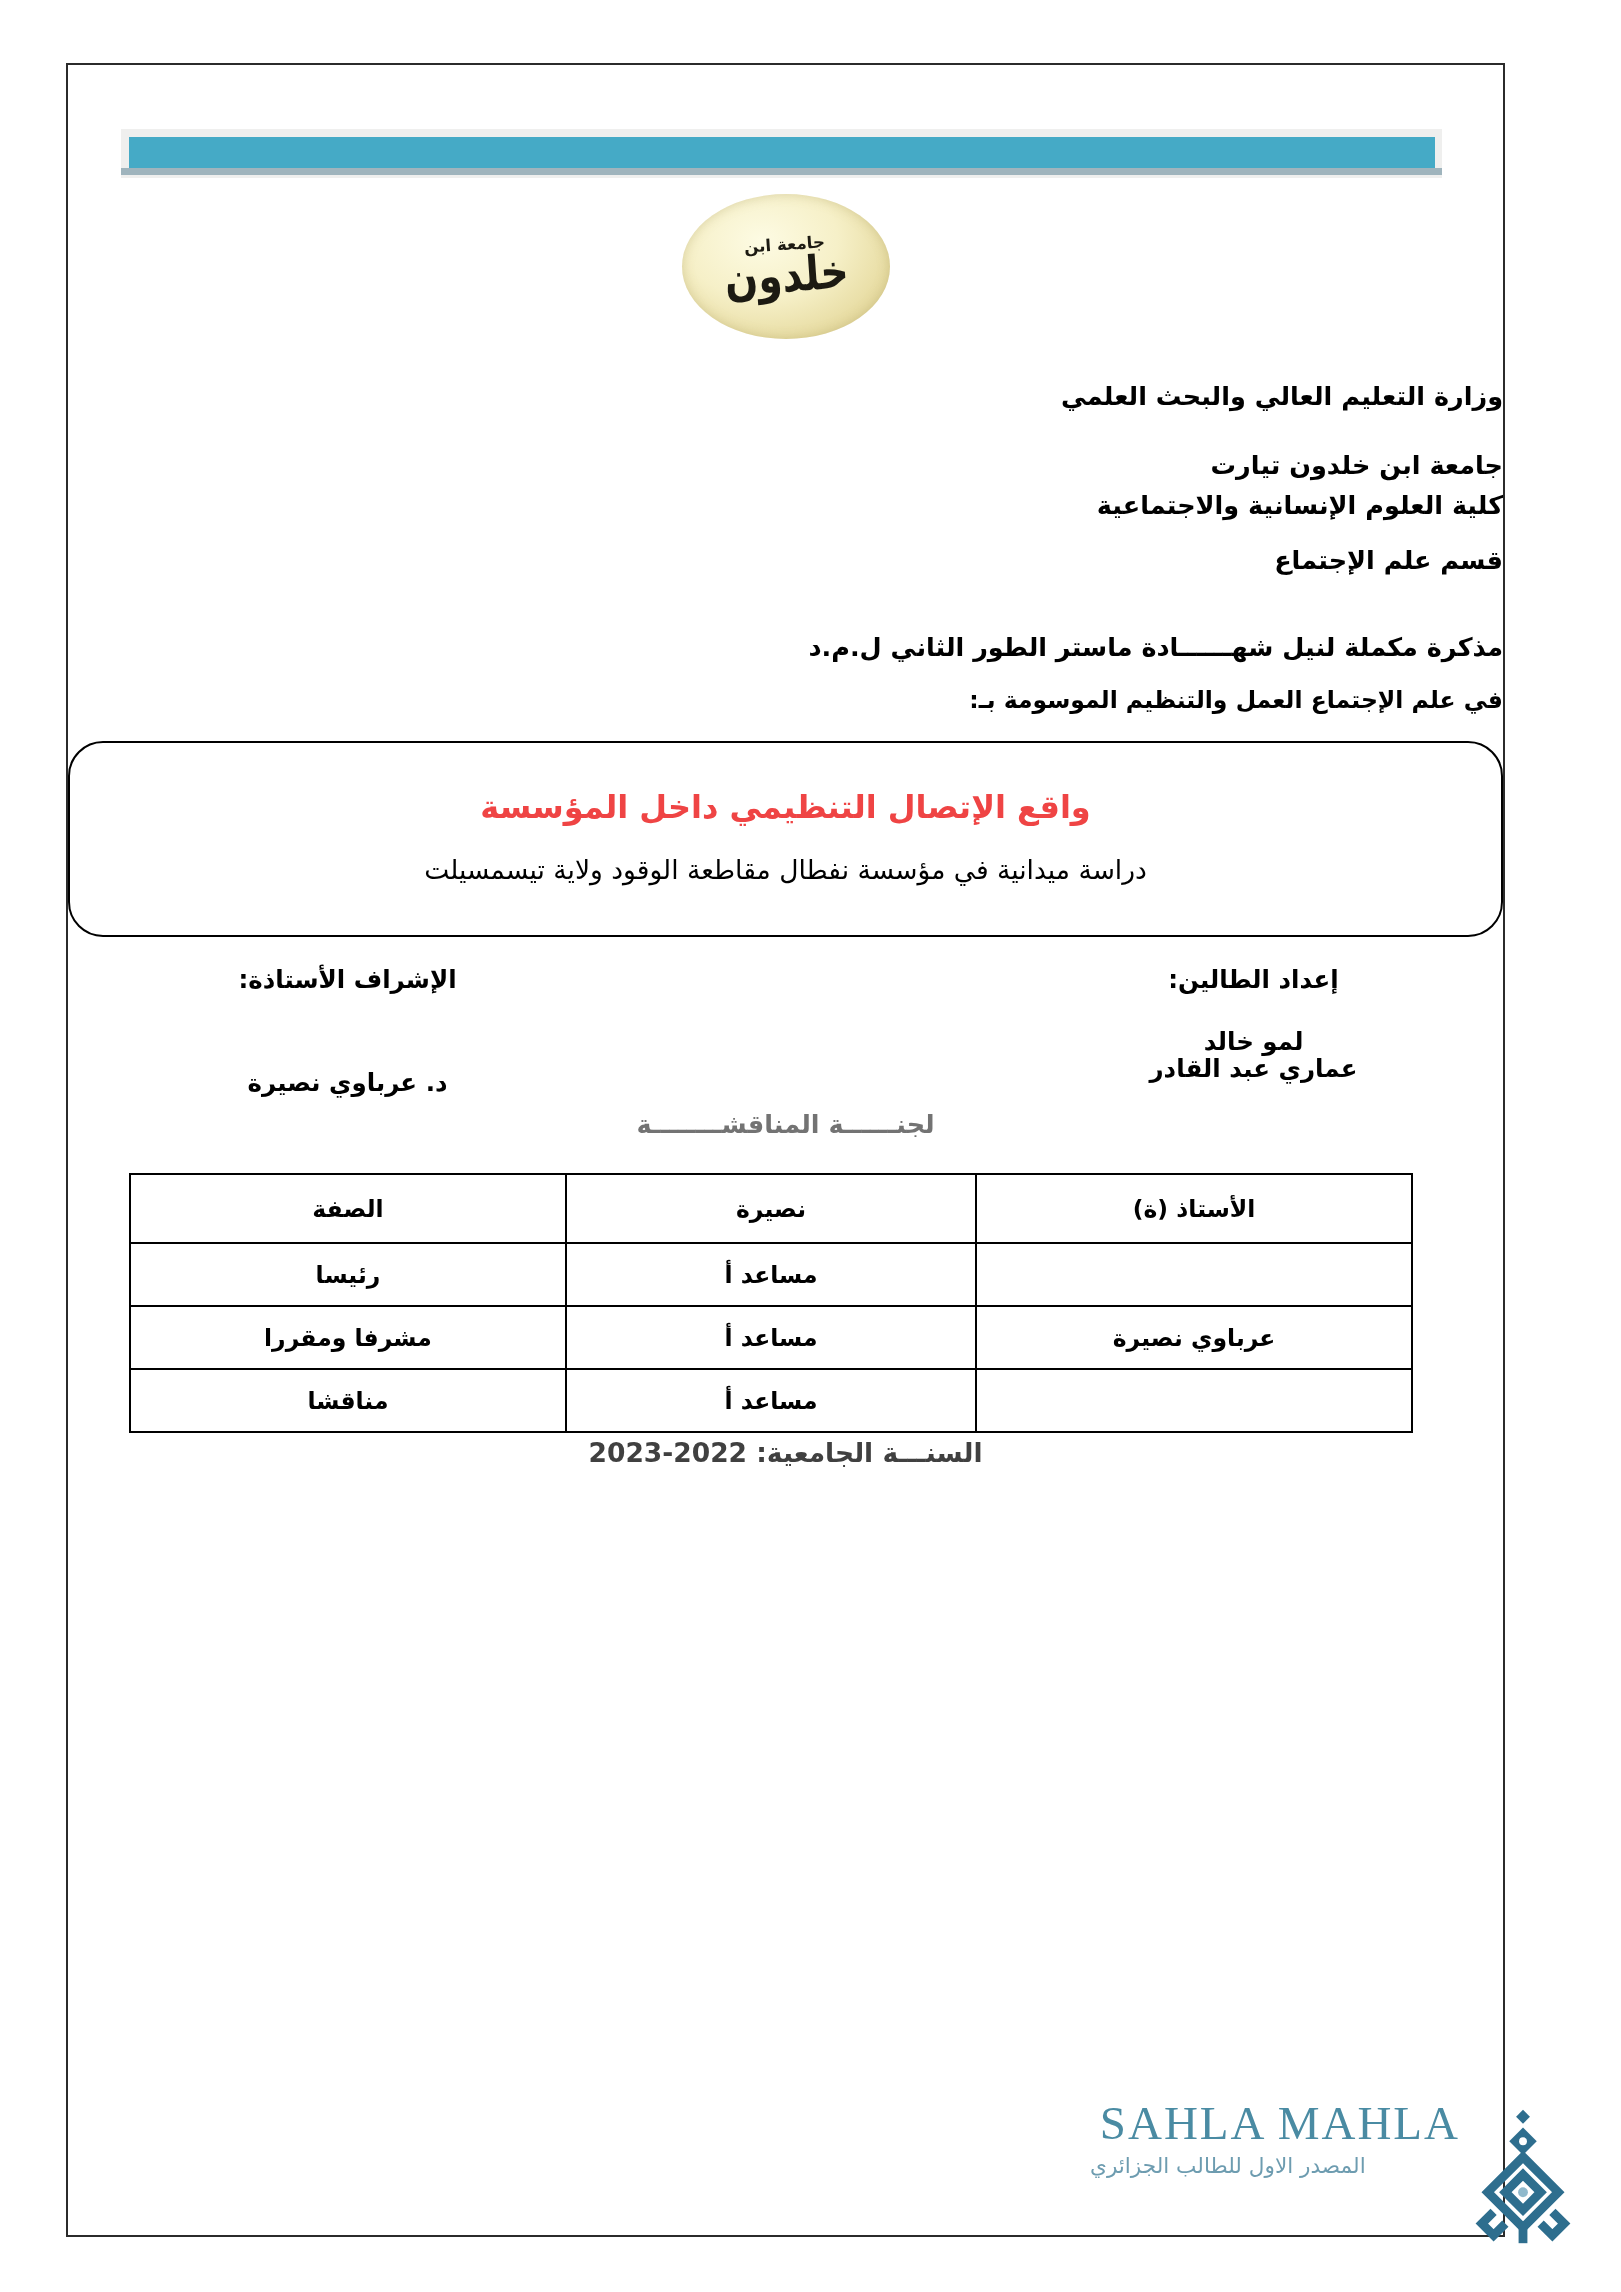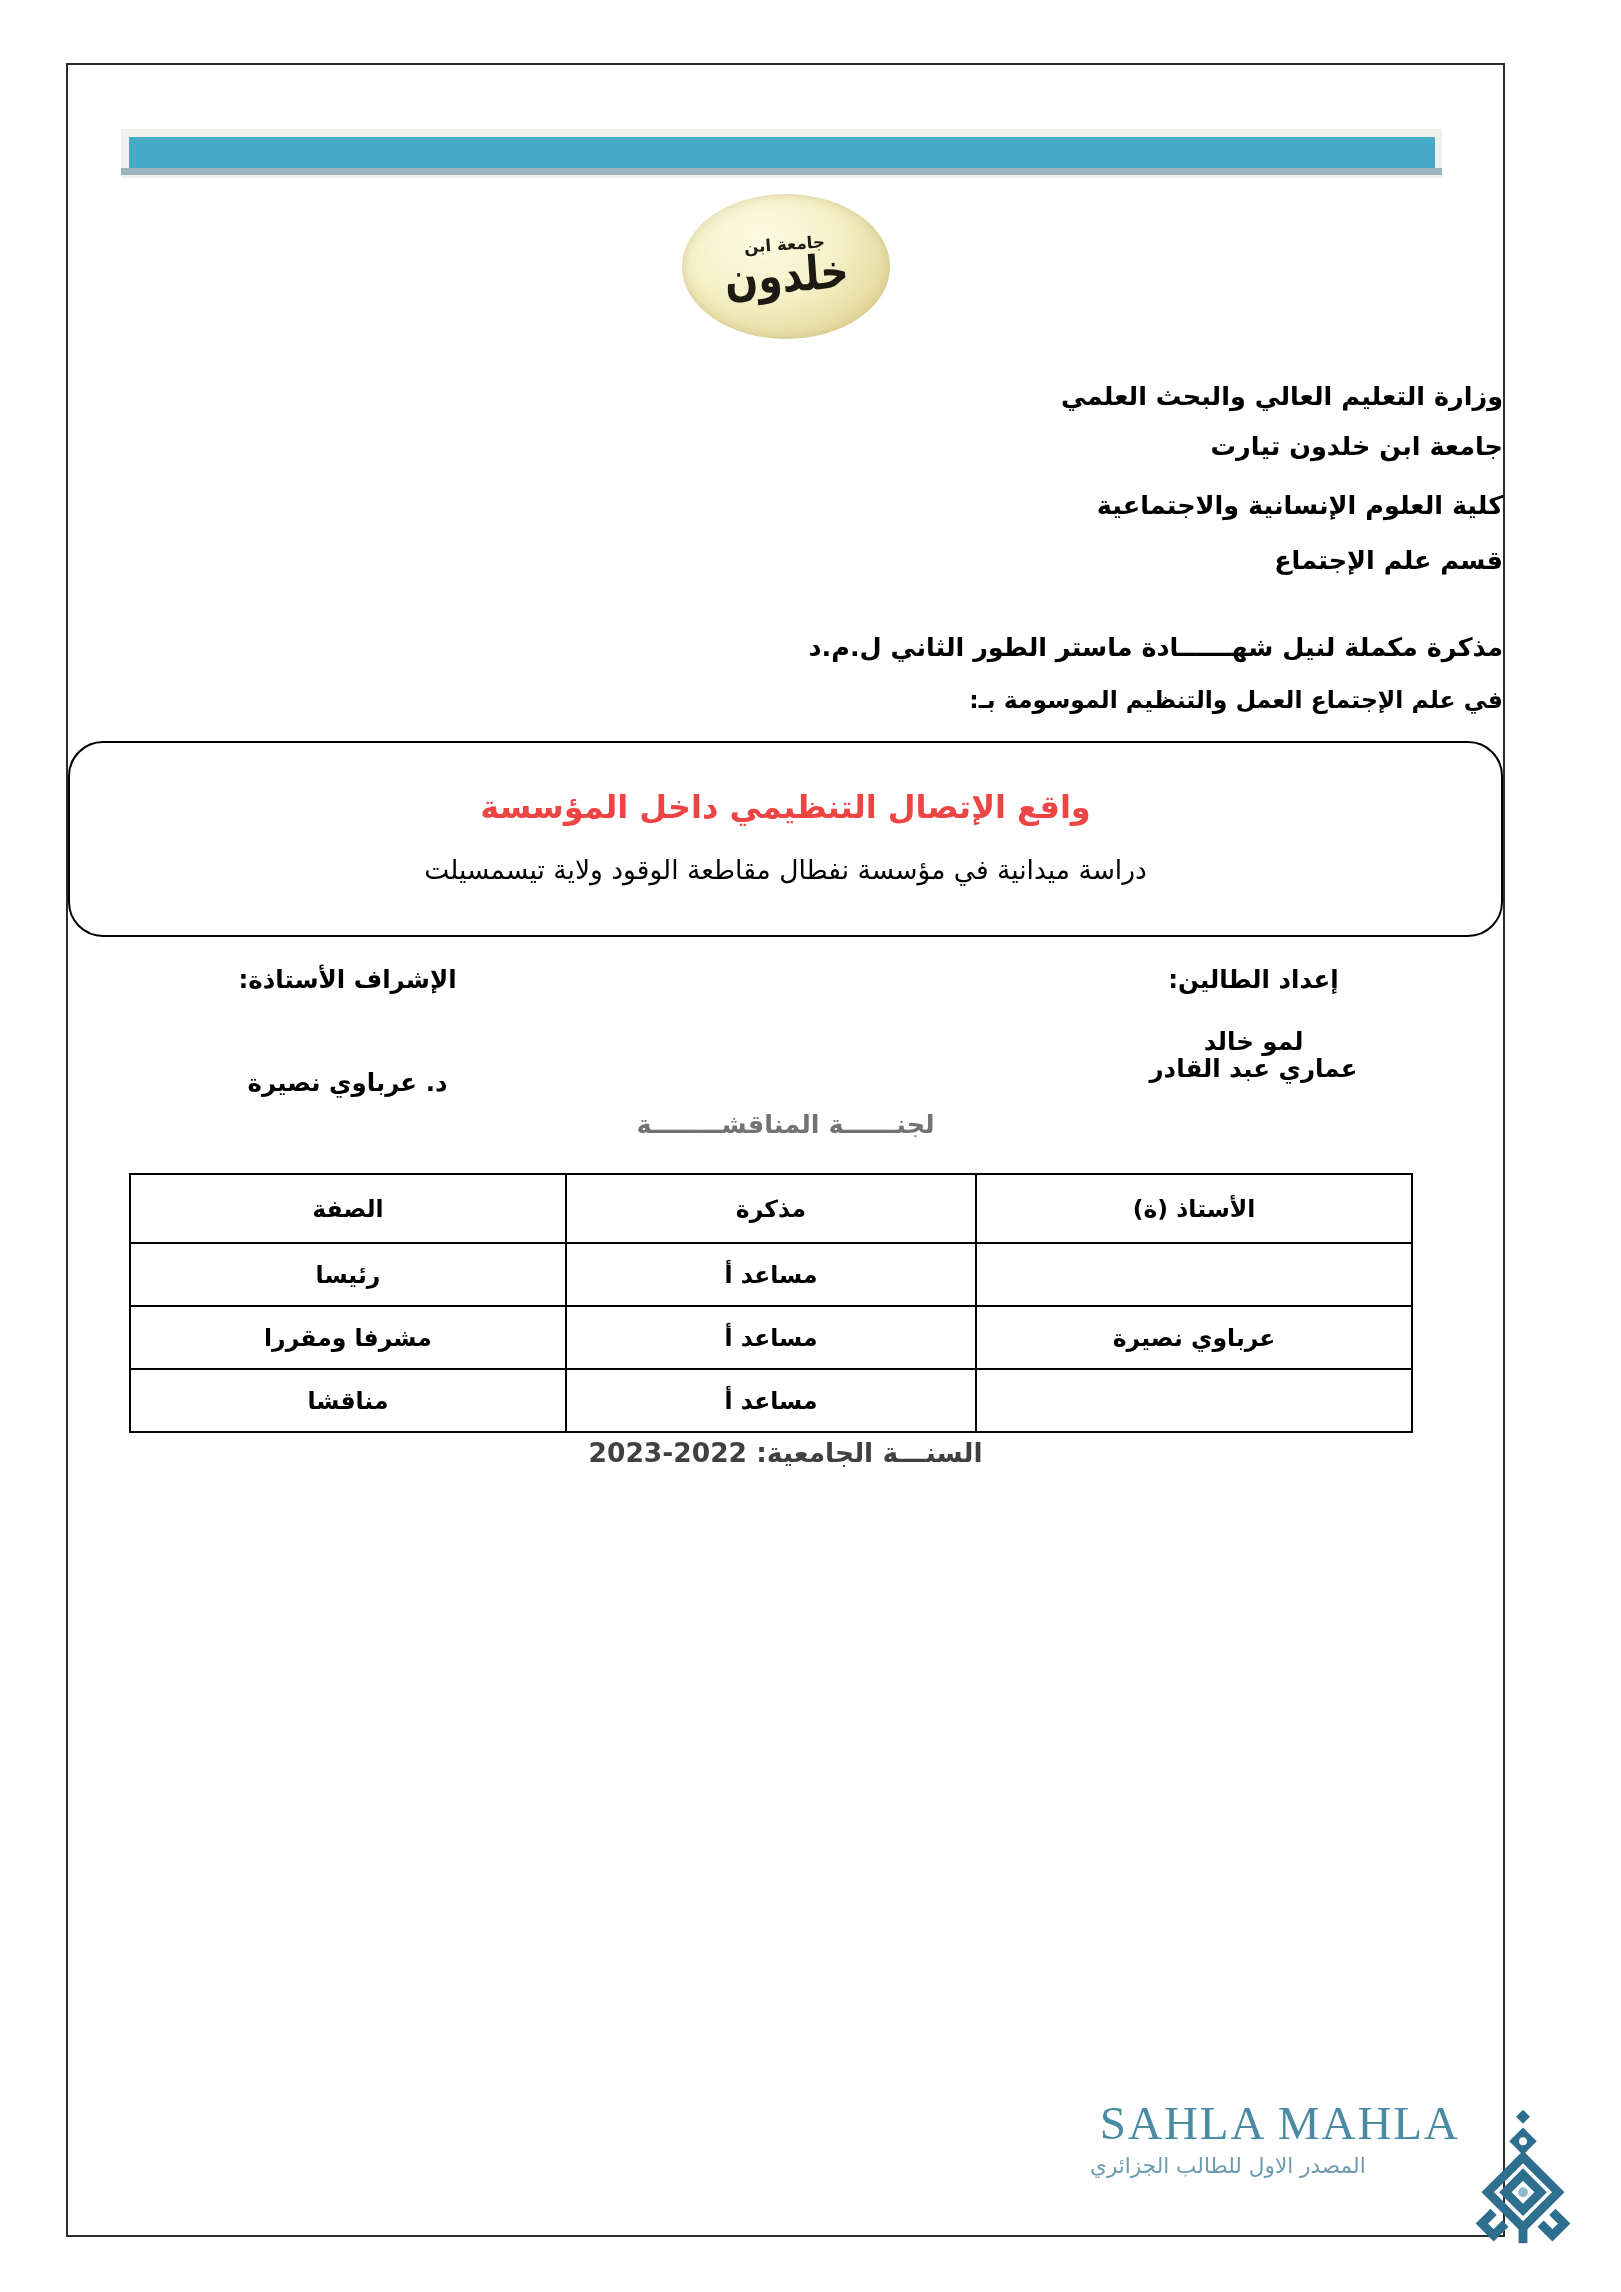--- a/index.html
+++ b/index.html
@@ -101,21 +101,21 @@
     left: 0;
     right: 0;
     text-align: right;
     color: #000;
     font-family: "DejaVu Sans", "Liberation Sans", sans-serif;
     font-weight: 700;
     direction: rtl;
   }
 
   #l-ministry { top: 316px;  font-size: 25.5px; }
-  #l-university { top: 366px; font-size: 25.5px; }
+  #l-university { top: 385px; font-size: 25.5px; }
   #l-faculty   { top: 425px;  font-size: 25.5px; }
   #l-department{ top: 480px;  font-size: 25.5px; }
   #l-degree    { top: 567px;  font-size: 25.5px; }
   #l-field     { top: 621px;  font-size: 23.5px; }
 
   
   #title-box {
     position: absolute;
     left: 0px;
     top: 676px;
@@ -314,21 +314,21 @@
 
   <table id="jury-table">
     <colgroup>
       <col class="c-prof">
         <col class="c-rank">
         <col class="c-role">
     </colgroup>
     <thead>
       <tr>
         <th>الأستاذ (ة)</th>
-        <th>مذكرة</th>
+        <th>نصيرة</th>
         <th>الصفة</th>
       </tr>
     </thead>
     <tbody>
       <tr>
         <td></td>
         <td>مساعد أ</td>
         <td>رئيسا</td>
       </tr>
       <tr>

